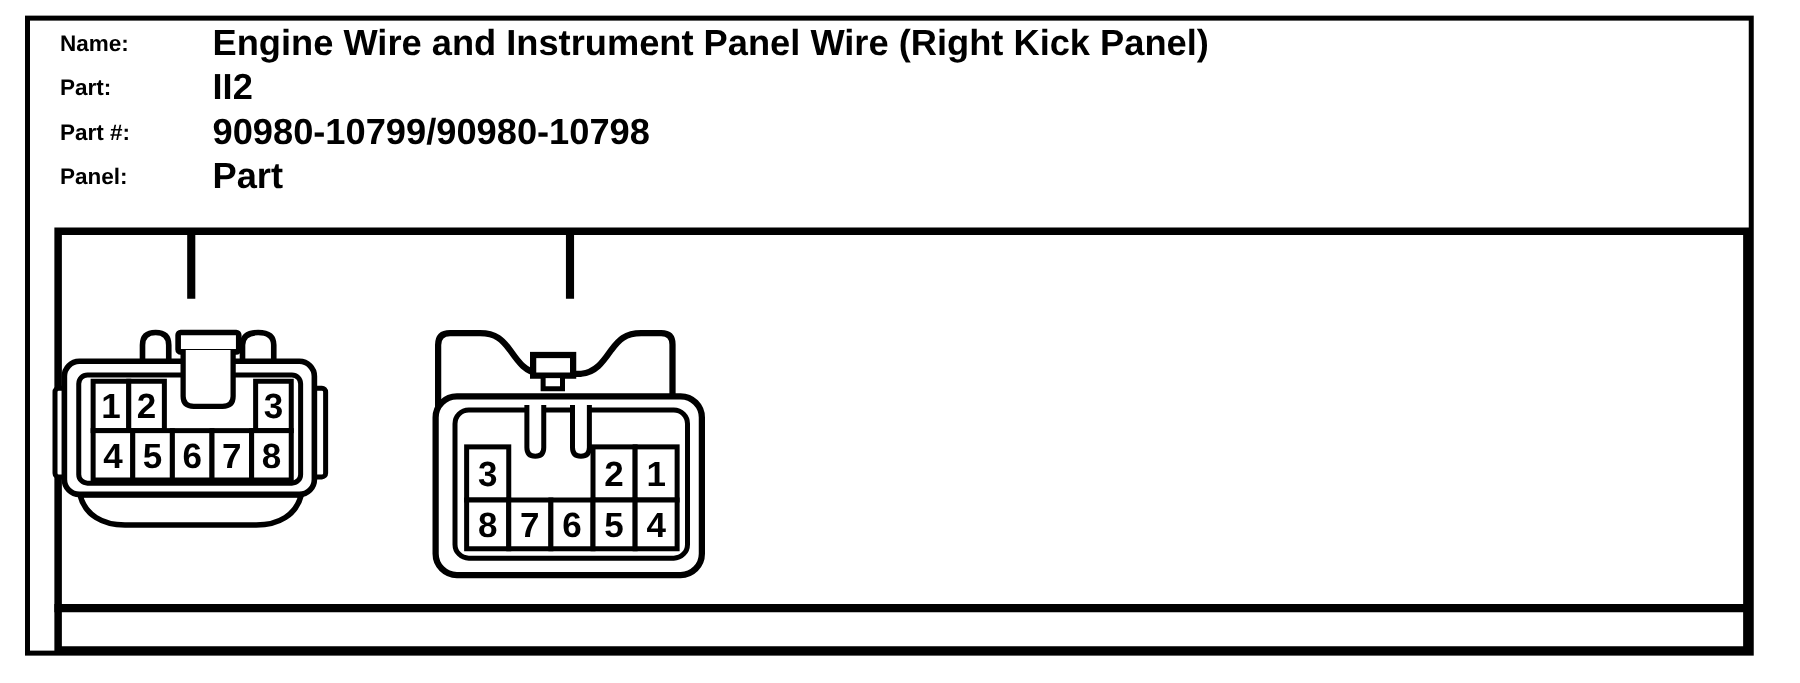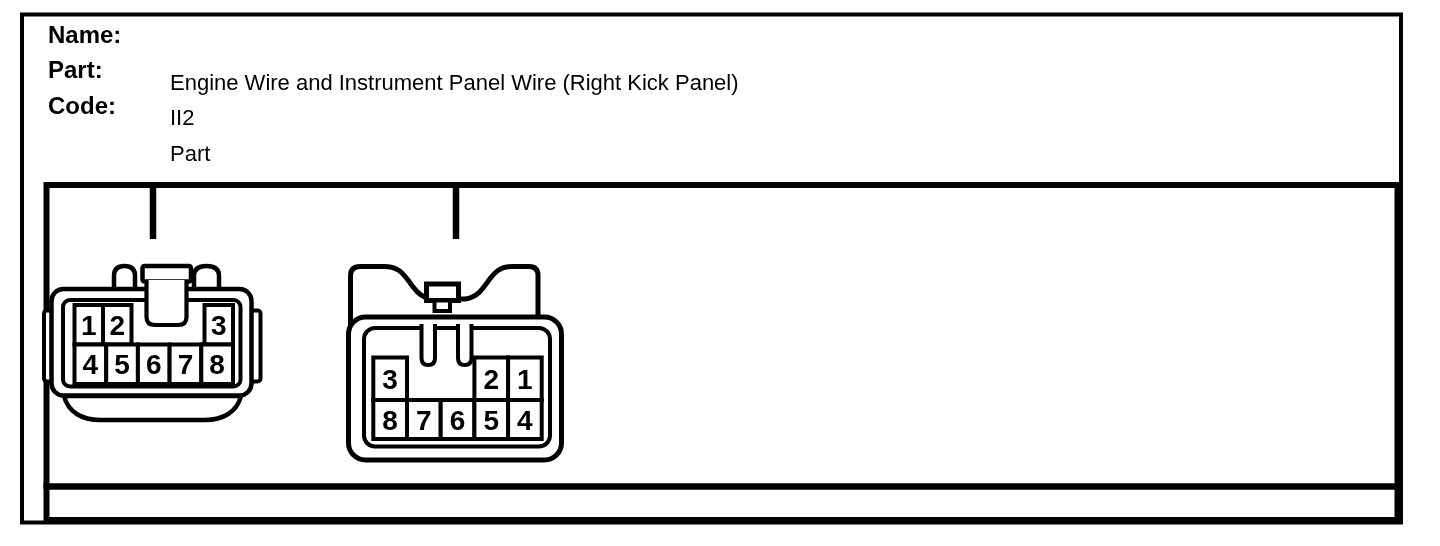--- a/index.html
+++ b/index.html
@@ -6,22 +6,22 @@
   .stage {
     position:relative; width:1440px; height:546px;
     background:#ffffff; overflow:hidden;
     font-family:"Liberation Sans", sans-serif; color:#000;
   }
   .art { position:absolute; left:0; top:0; }
 
   
   .header { position:absolute; left:48px; top:22px; }
   .hrow { display:flex; height:35.4px; align-items:flex-start; }
-  .hlabel { width:122px; font-size:24px; font-weight:bold; line-height:26px; white-space:pre; }
-  .hvalue { font-size:22px; font-weight:normal; line-height:26px; white-space:pre;margin-top:48px; }
+  .hlabel { width:122px; font-size:18px; font-weight:bold; line-height:26px; white-space:pre; }
+  .hvalue { font-size:29px; font-weight:bold; line-height:26px; white-space:pre; }
 
   
   .ln  { fill:none; stroke:#000; }
   .fw  { fill:#ffffff; stroke:#000; }
   .cell{ fill:#ffffff; stroke:#000; stroke-width:4; }
   .pin { font-family:"Liberation Sans", sans-serif; font-size:28px; font-weight:bold;
          fill:#000; text-anchor:middle; }
 </style>
 </head>
 <body>
@@ -31,21 +31,25 @@
   <div class="header">
     <div class="hrow">
       <span class="hlabel">Name:</span>
       <span class="hvalue">Engine Wire and Instrument Panel Wire (Right Kick Panel)</span>
     </div>
     <div class="hrow">
       <span class="hlabel">Part:</span>
       <span class="hvalue">II2</span>
     </div>
     <div class="hrow">
-      <span class="hlabel">Code:</span>
+      <span class="hlabel">Part #:</span>
+      <span class="hvalue">90980-10799/90980-10798</span>
+    </div>
+    <div class="hrow">
+      <span class="hlabel">Panel:</span>
       <span class="hvalue">Part</span>
     </div>
   </div>
 
   <svg class="art" viewBox="0 0 1440 546" width="1440" height="546">
 
     <rect class="ln" x="22" y="14.5" width="1379" height="508" stroke-width="4"></rect>
 
     <rect class="ln" x="46.5" y="185" width="1351" height="335" stroke-width="6"></rect>
     <line class="ln" x1="43.5" y1="486.5" x2="1399" y2="486.5" stroke-width="6.5"></line>

